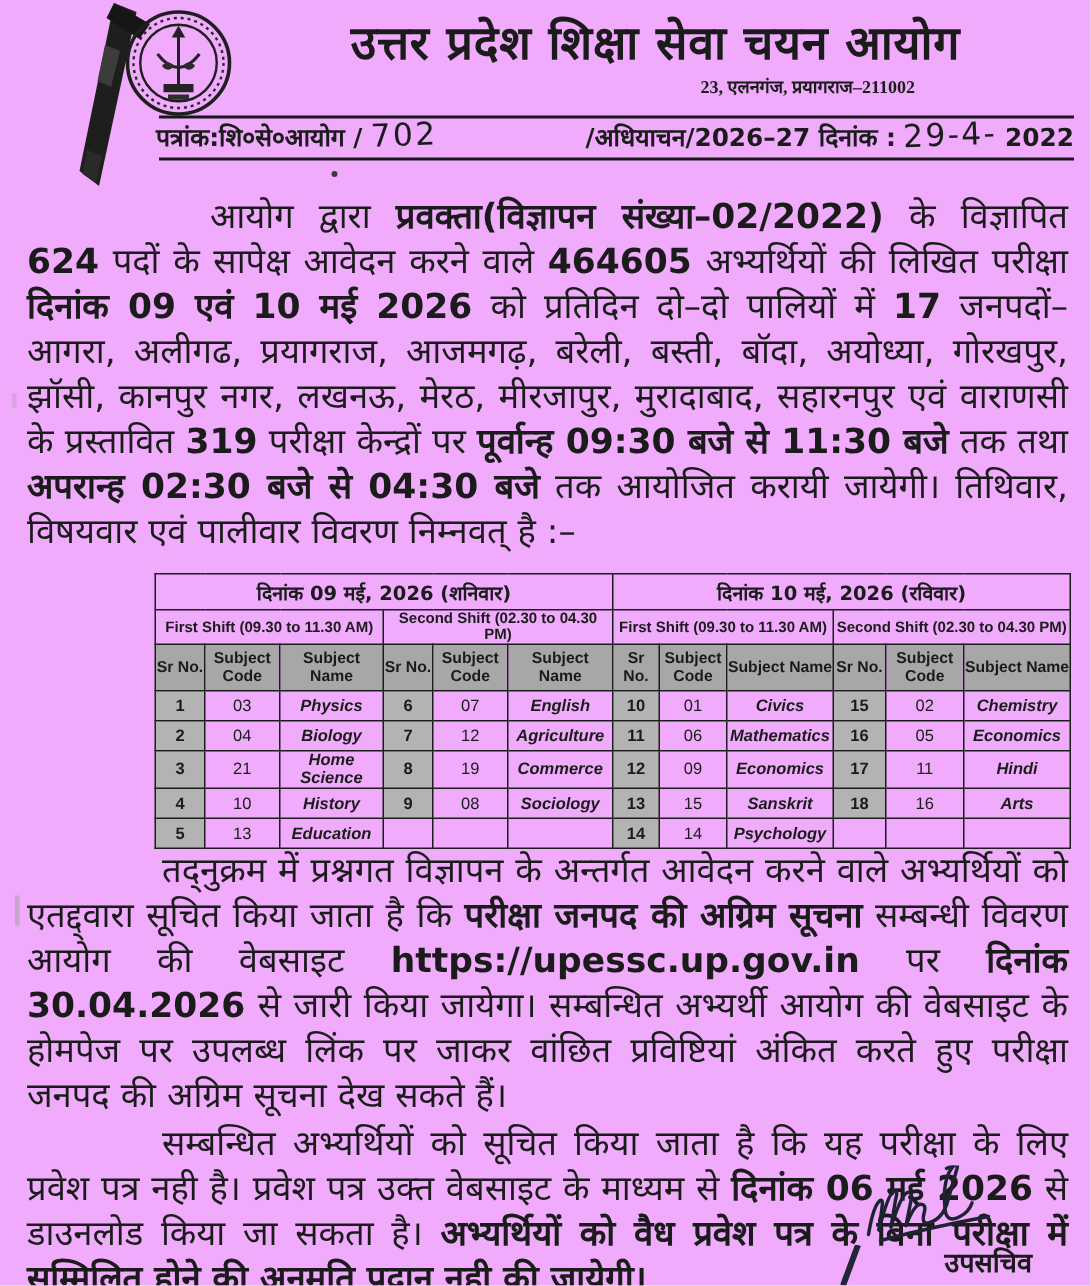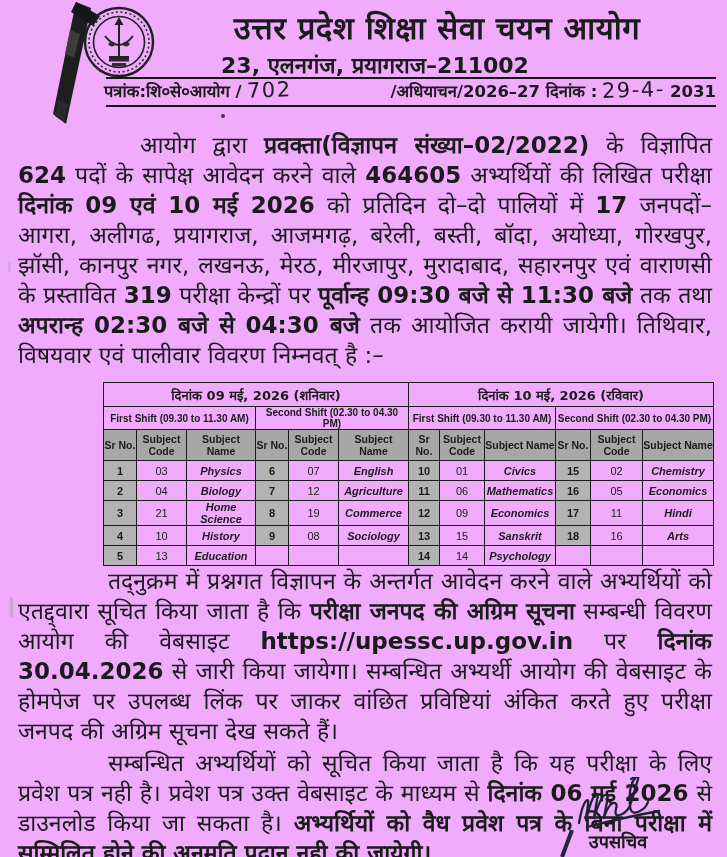--- a/index.html
+++ b/index.html
@@ -1,22 +1,22 @@
 <!DOCTYPE html>
 <html><head>
 <meta charset="utf-8">
 <style>
   html,body{margin:0;padding:0;background:#e7e7e7;}
   .page{position:relative;width:727px;height:857px;background:#f0abfc;color:#1b1b1b;
         font-family:"DejaVu Sans",sans-serif;overflow:hidden;}
   
   .org-title{position:absolute;left:158px;top:6px;width:558px;text-align:center;
              font-size:31px;font-weight:bold;letter-spacing:0.5px;}
-  .address{position:absolute;left:140px;top:49px;width:470px;text-align:center;
-           font-size:22px;font-weight:bold;}
+  .address{position:absolute;left:140px;top:49px;width:470px;text-align:right;
+           font-size:12px;font-weight:bold;font-family:Liberation Serif, serif;}
   .rule{position:absolute;left:106px;width:610px;height:2.4px;background:#181818;}
   .rule-top{top:77px;} .rule-bottom{top:105px;}
   .ref-line{position:absolute;left:104px;top:78px;width:612px;display:flex;
             justify-content:space-between;align-items:baseline;
             font-size:16.5px;font-weight:bold;white-space:nowrap;}
   .hand{font-weight:400;font-size:21px;display:inline-block;transform:rotate(-2deg);
         letter-spacing:1.5px;margin:0 5px;}
   
   .content{position:absolute;left:18px;top:130px;width:694px;}
   .notice-box{margin:2px auto 16px;width:max-content;border:3px solid #141414;
@@ -32,21 +32,21 @@
       vertical-align:middle;padding:0;overflow:hidden;}
   .day-h{font-size:13px;height:23px;font-weight:bold;font-family:"DejaVu Sans",sans-serif;}
   .shift-h{font-family:"Liberation Sans",sans-serif;font-size:10px;height:22px;font-weight:bold;}
   .col-h{font-family:"Liberation Sans",sans-serif;font-size:10.5px;height:30px;
          font-weight:bold;background:#a7a7a7;line-height:1.15;}
   table.sched td{font-family:"Liberation Sans",sans-serif;font-size:11px;height:19px;}
   .c-sr{background:#b3b3b3;font-weight:bold;}
   .c-name{font-weight:bold;font-style:italic;}
   
   .signature{position:absolute;left:548px;top:777px;width:140px;text-align:center;}
-  .sig-label{font-size:18px;font-weight:bold;margin-top:-8px;}
+  .sig-label{font-size:18px;font-weight:bold;margin-top:-8px;text-align:right;}
   
   .clip{position:absolute;left:46px;top:0;}
   .emblem{position:absolute;left:82px;top:4px;}
   .speck{position:absolute;background:#9b9b9b;}
   .dot{position:absolute;width:4px;height:4px;border-radius:50%;background:#3a3a3a;}
   .penmark{position:absolute;left:556px;top:830px;}
 </style>
 </head>
 <body>
 
@@ -73,21 +73,21 @@
   </svg>
 
   <div class="org-title">उत्तर प्रदेश शिक्षा सेवा चयन आयोग</div>
   <div class="address">23, एलनगंज, प्रयागराज–211002</div>
   <div class="rule rule-top"></div>
   <div class="ref-line">
     <span>
       <span>पत्रांक:शि०से०आयोग /</span><span class="hand">702</span>
     </span>
     <span>
-      <span>/अधियाचन/2026–27 दिनांक :</span><span class="hand">29-4-</span><span>2031</span>
+      <span>/अधियाचन/2026–27 दिनांक :</span><span class="hand">29-4-</span><span>2022</span>
     </span>
   </div>
   <div class="rule rule-bottom"></div>
 
   <div class="content">
 
     <p class="para p1"><span>आयोग द्वारा </span><b>प्रवक्ता(विज्ञापन संख्या–02/2022)</b><span> के विज्ञापित </span><b>624</b><span> पदों के सापेक्ष आवेदन करने वाले </span><b>464605</b><span> अभ्यर्थियों की लिखित परीक्षा </span><b>दिनांक 09 एवं 10 मई 2026</b><span> को प्रतिदिन दो–दो पालियों में </span><b>17</b><span> जनपदों–आगरा, अलीगढ, प्रयागराज, आजमगढ़, बरेली, बस्ती, बॉदा, अयोध्या, गोरखपुर, झॉसी, कानपुर नगर, लखनऊ, मेरठ, मीरजापुर, मुरादाबाद, सहारनपुर एवं वाराणसी के प्रस्तावित </span><b>319</b><span> परीक्षा केन्द्रों पर </span><b>पूर्वान्ह 09:30 बजे से 11:30 बजे</b><span> तक तथा </span><b>अपरान्ह 02:30 बजे से 04:30 बजे</b><span> तक आयोजित करायी जायेगी। तिथिवार, विषयवार एवं पालीवार विवरण निम्नवत् है :–</span></p>
 
     <table class="sched">
       <colgroup>

